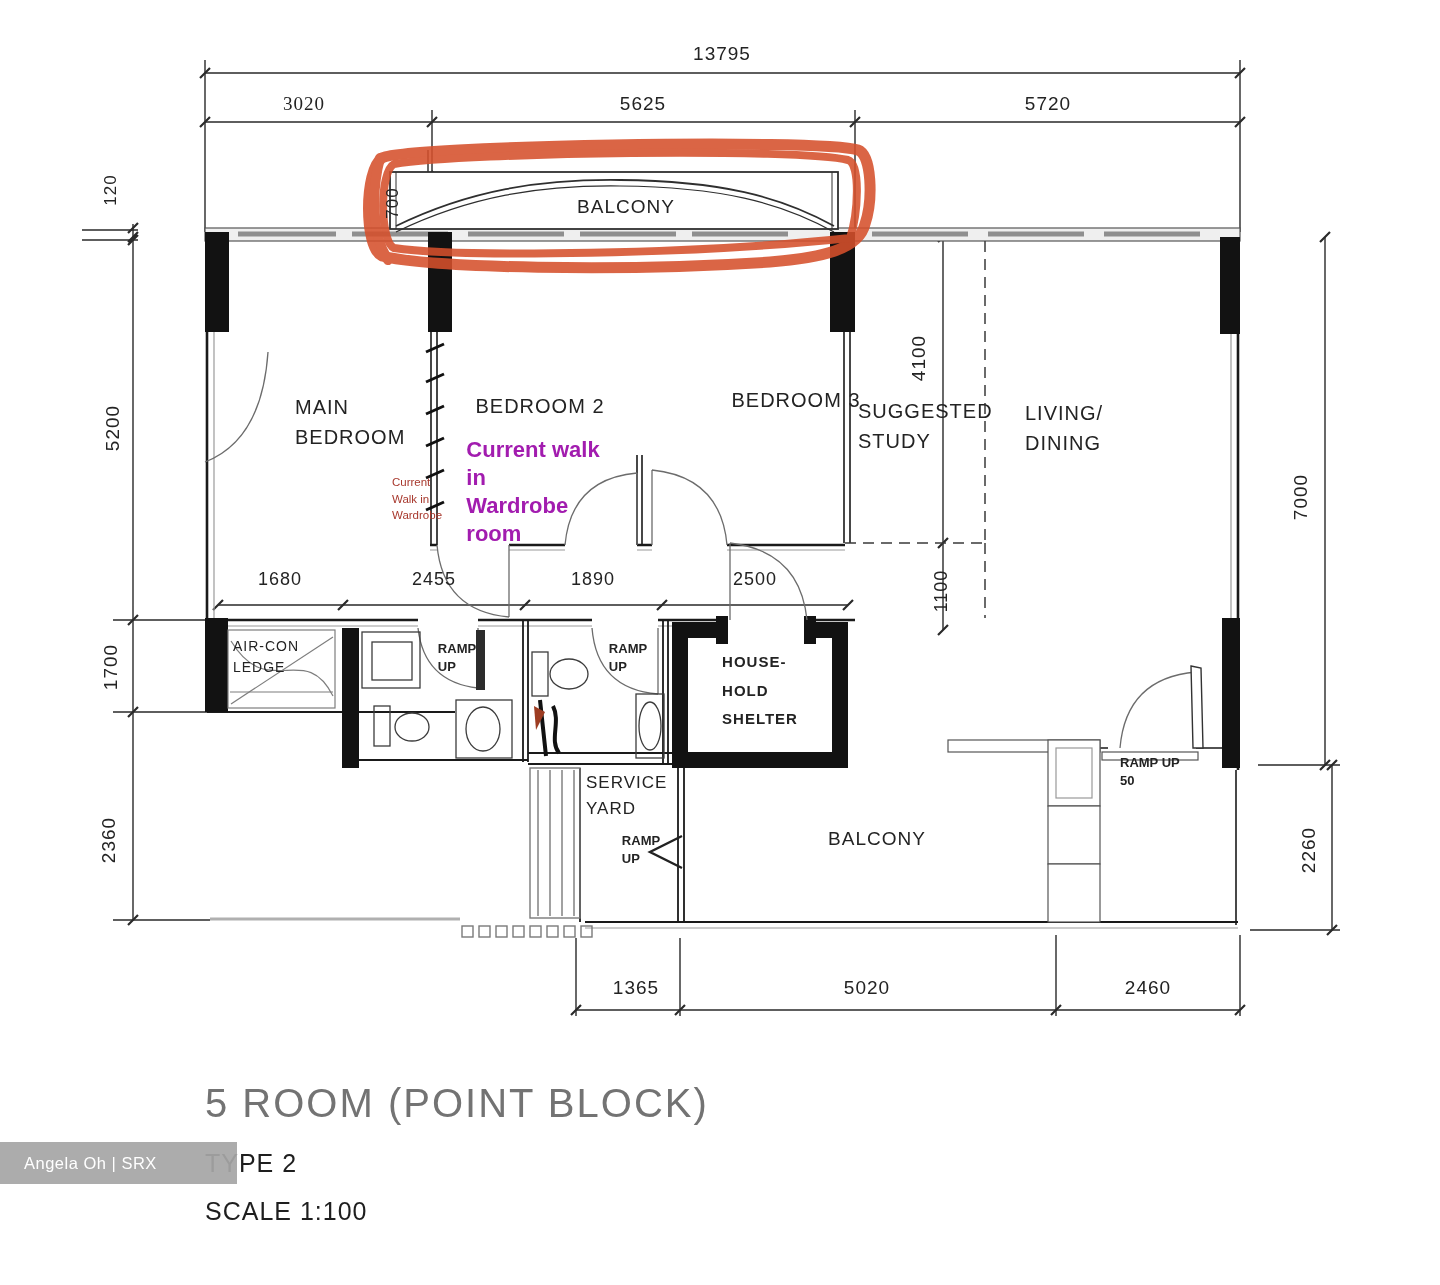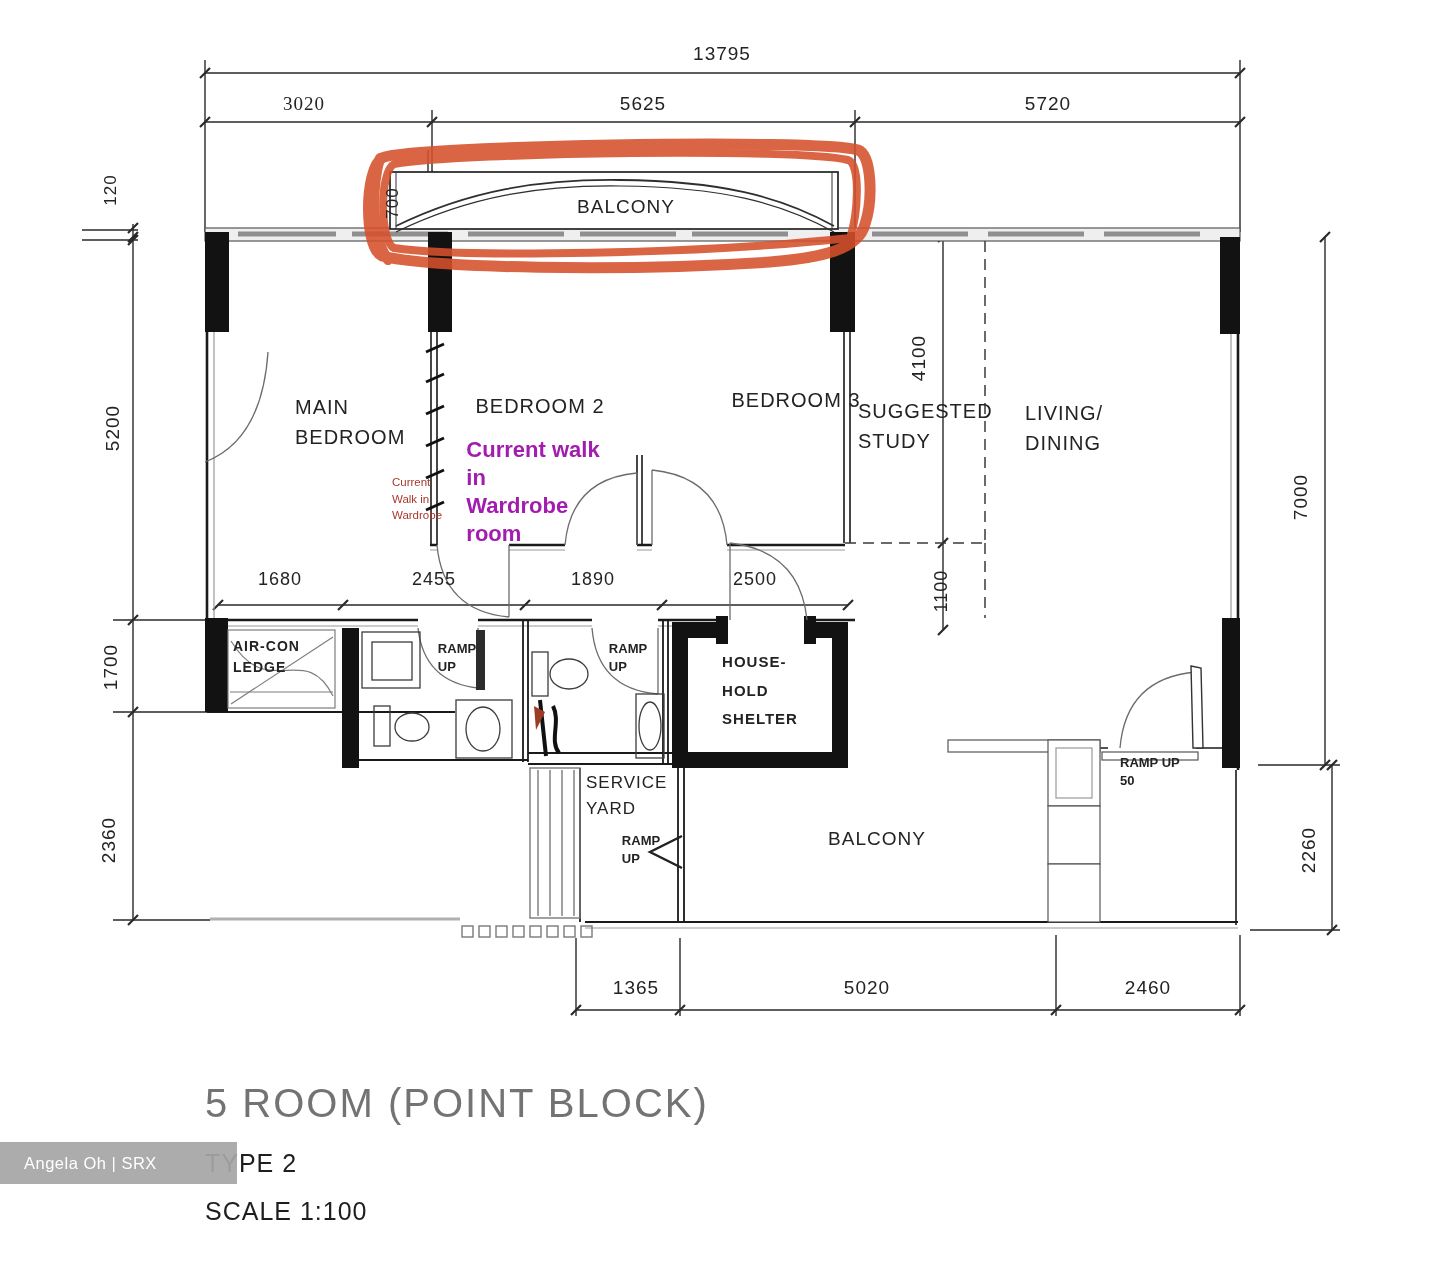--- a/index.html
+++ b/index.html
@@ -6,21 +6,21 @@
   #stage{position:relative;width:1440px;height:1285px;background:#ffffff;overflow:hidden;
          font-family:"Liberation Sans",sans-serif;color:#232323;}
   #plan-svg{position:absolute;left:0;top:0;}
   .lbl{position:absolute;white-space:pre-line;line-height:1.25;color:#232323;letter-spacing:1px;}
   .cx{transform:translateX(-50%);}
   .vlbl{position:absolute;white-space:nowrap;transform:translate(-50%,-50%) rotate(-90deg);
         letter-spacing:1px;color:#232323;}
   .dim{font-size:19px;}
   .dimm{font-size:18px;}
   .room{font-size:20px;}
-  .small-room{font-size:14px;line-height:1.5;font-weight:bold;}
+  .small-room{font-size:14px;line-height:1.5;}
   .ramp{font-size:13px;line-height:1.35;font-weight:bold;letter-spacing:0;}
   .red-big{color:#a21caf;font-weight:bold;font-size:22px;line-height:1.28;letter-spacing:0;}
   .red-small{color:#a8392e;font-size:11.5px;line-height:1.45;letter-spacing:0;}
   .shelter-lbl{font-size:15px;line-height:1.9;font-weight:bold;letter-spacing:1px;}
   .title1{font-size:40px;letter-spacing:2px;color:#737373;}
   .title2{font-size:25px;letter-spacing:1px;color:#1e1e1e;}
   .watermark{position:absolute;left:0;top:1142px;width:237px;height:42px;background:#a6a6a6;
              opacity:.93;color:#ffffff;font-size:16.5px;line-height:42px;padding-left:24px;
              box-sizing:border-box;z-index:5;letter-spacing:.5px;}
 </style>

